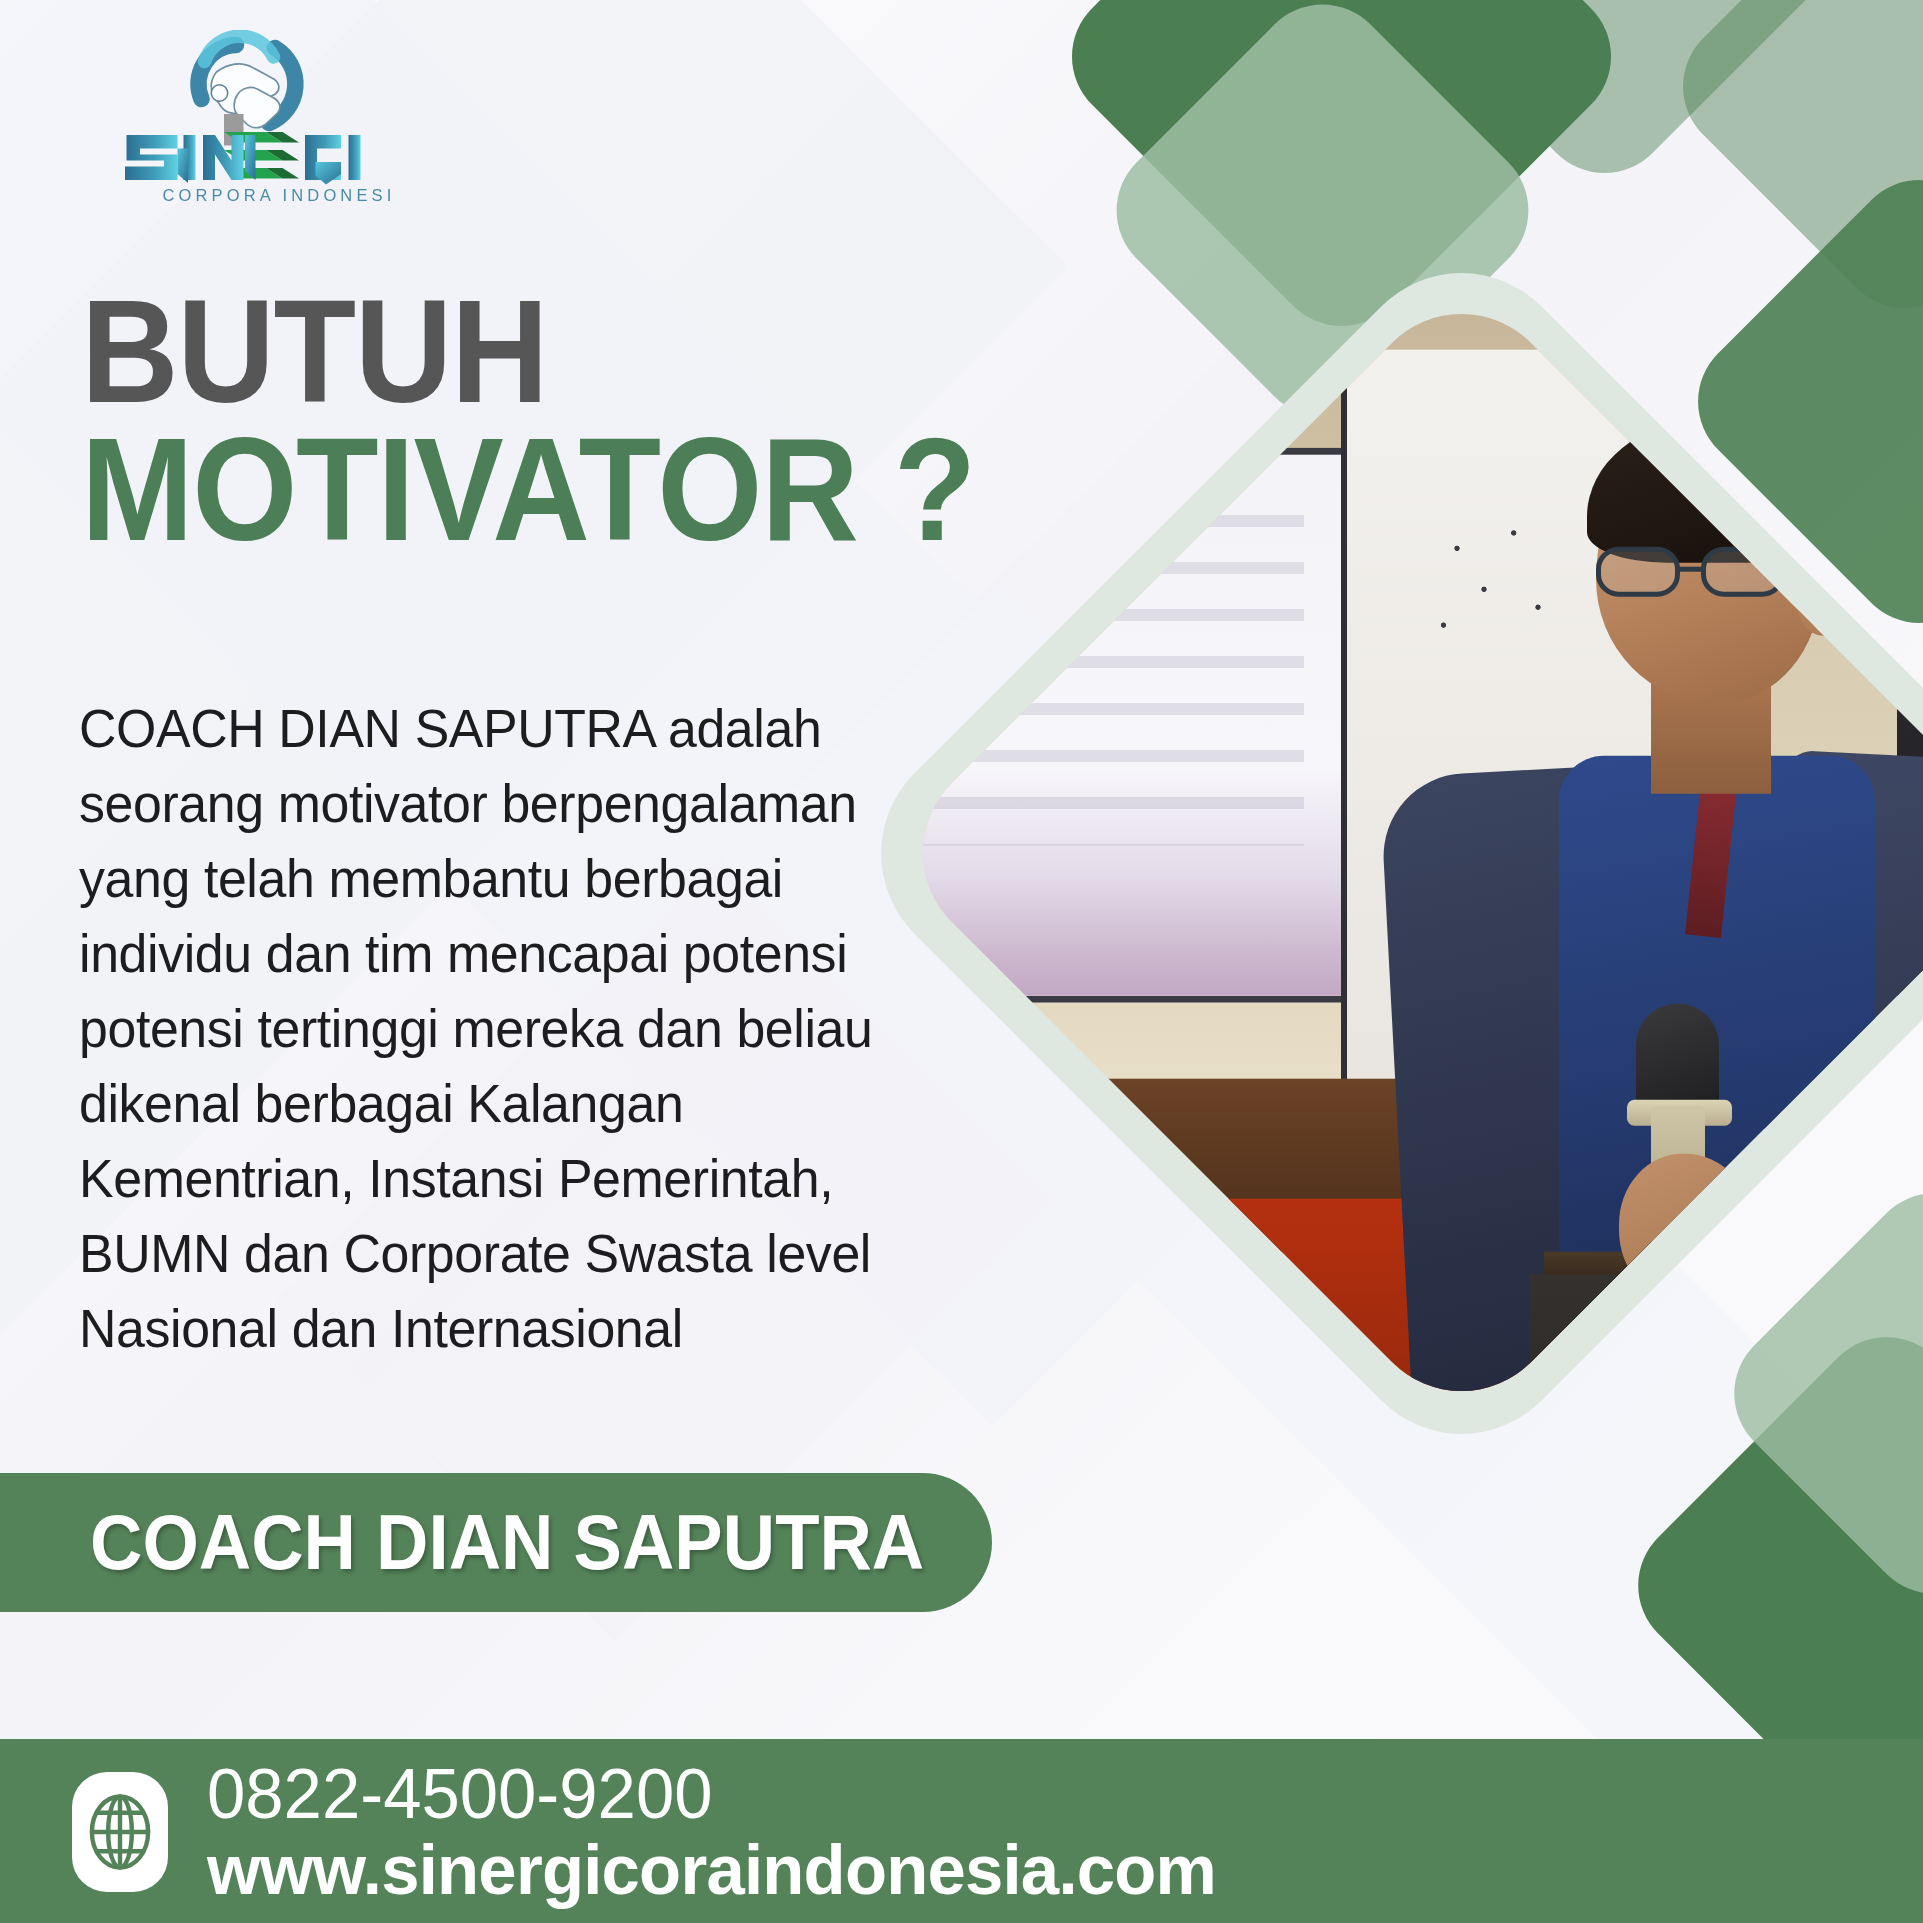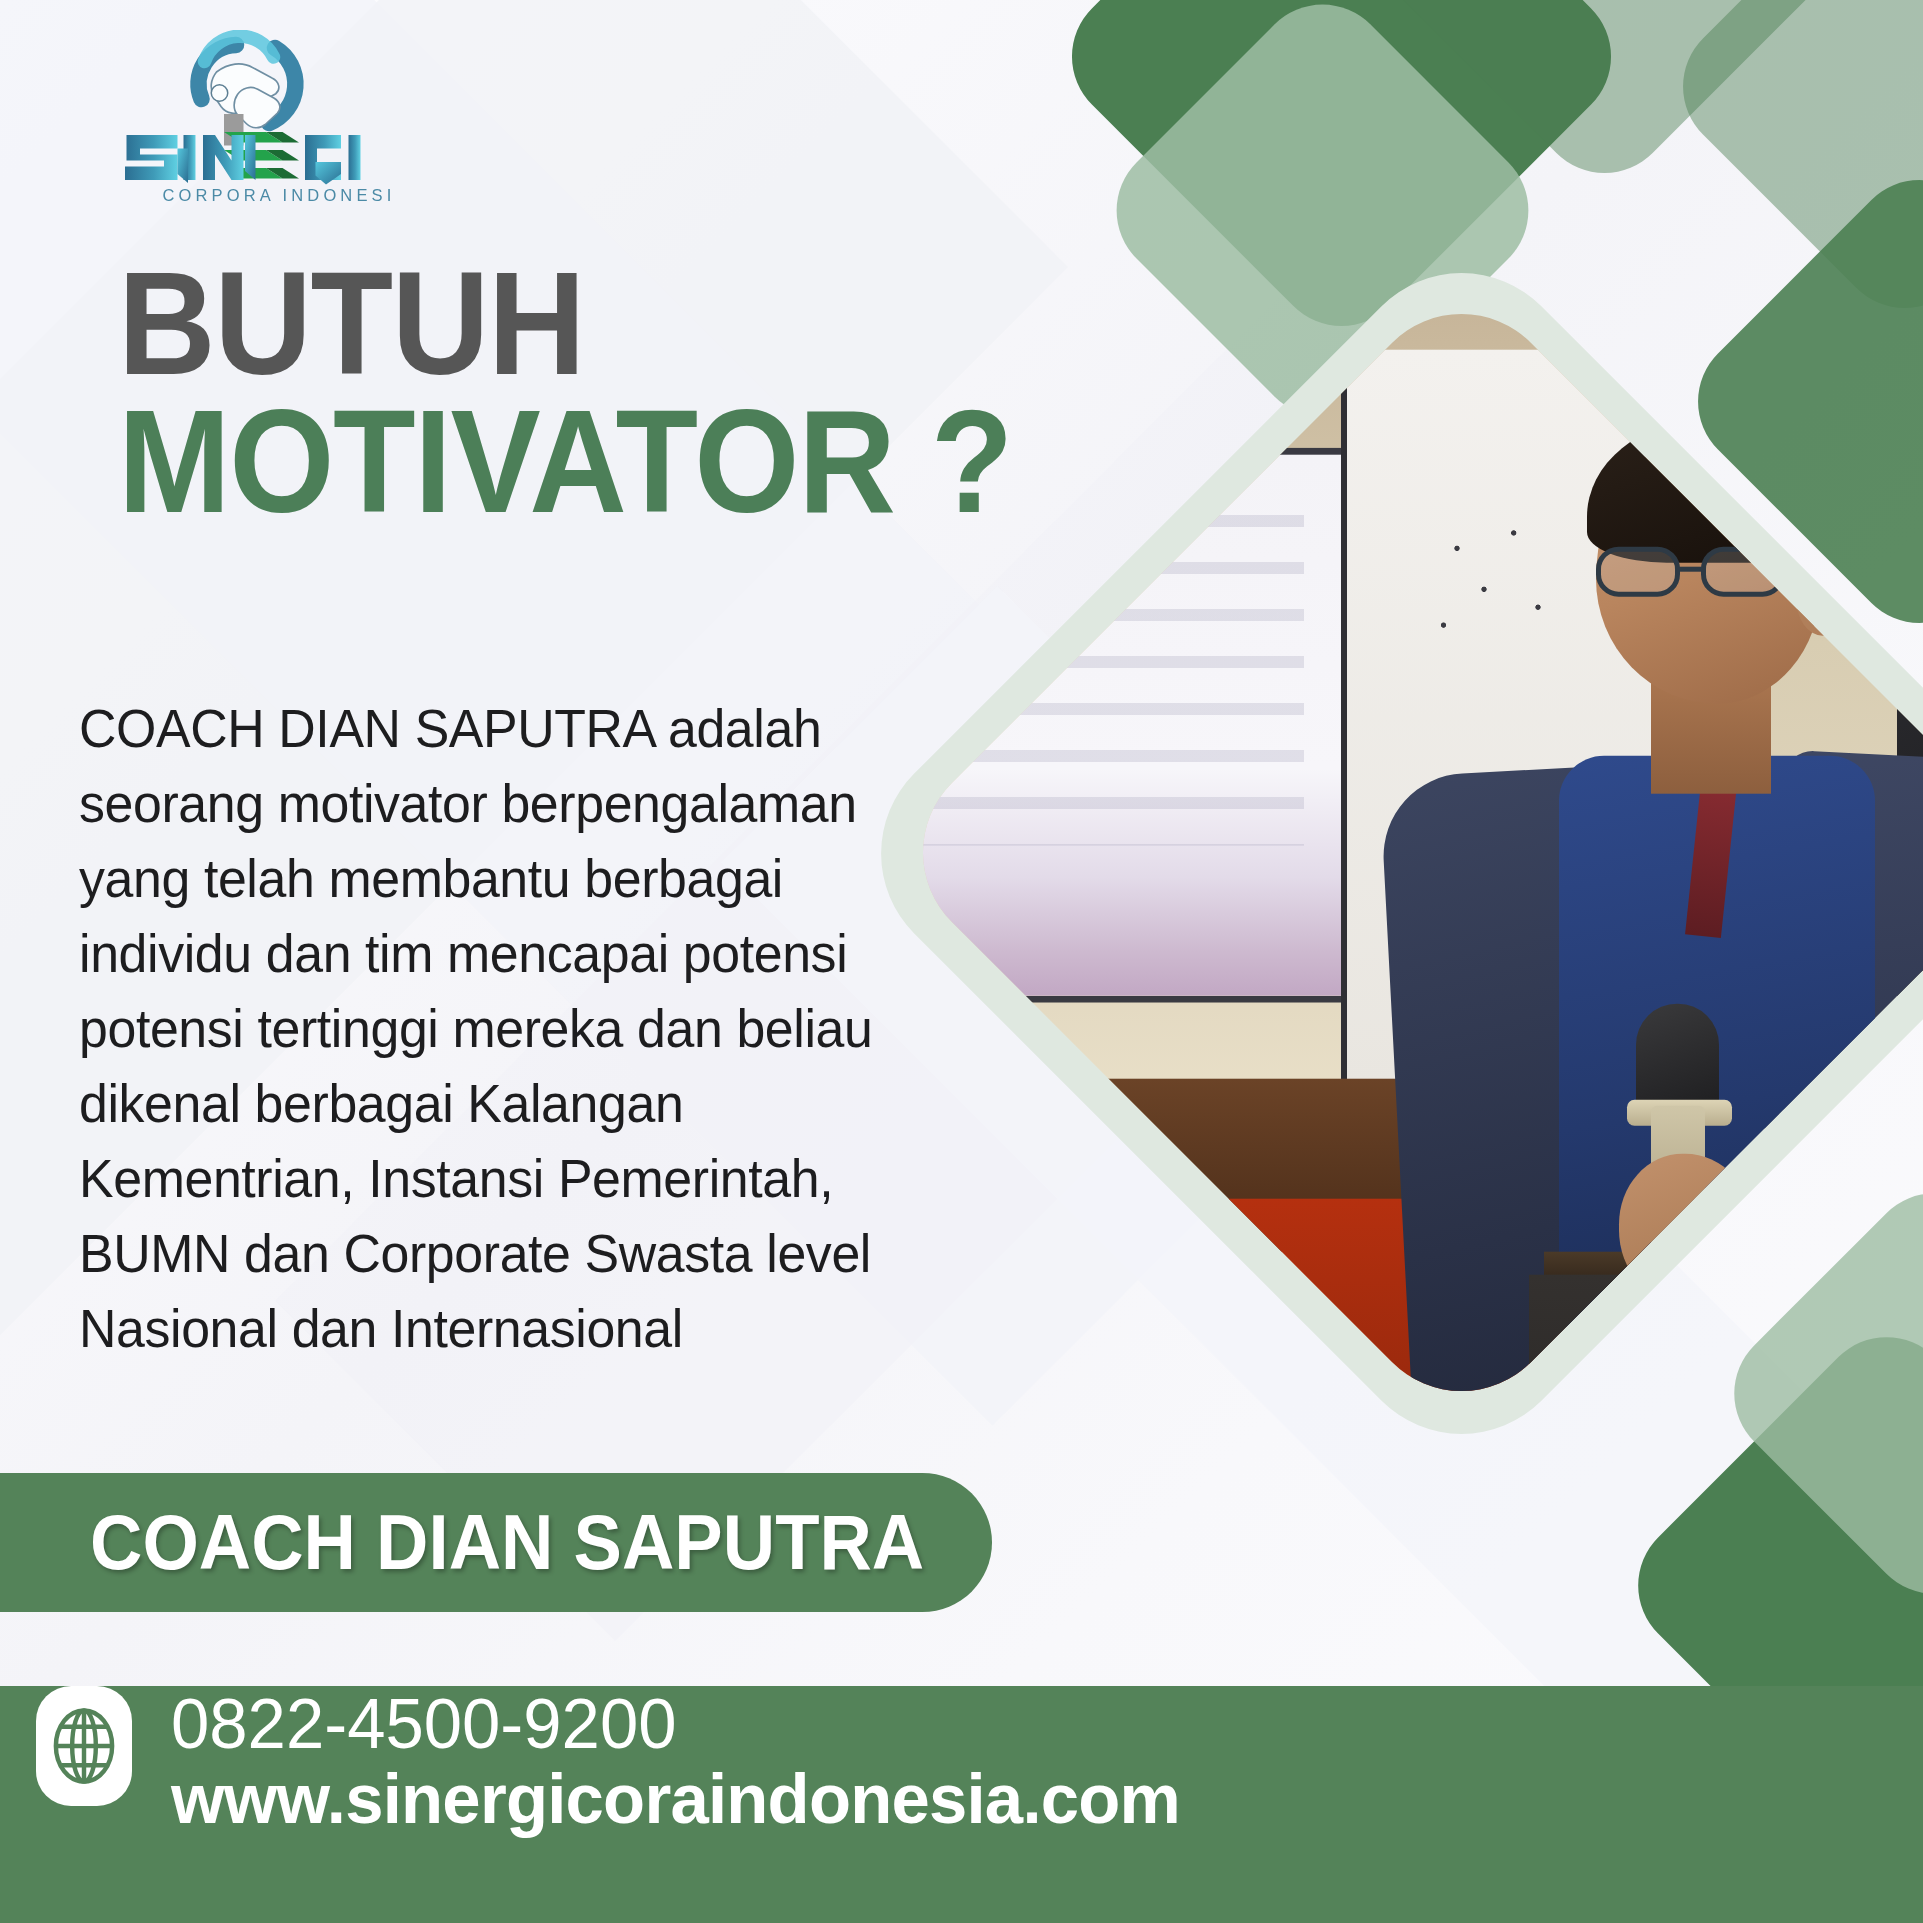--- a/index.html
+++ b/index.html
@@ -241,21 +241,21 @@
     position: absolute; left: 256px; top: 667px; width: 105px; height: 25.6px;
     background: linear-gradient(180deg, #ddd4b6 0%, #b9ae8e 100%);
     border-radius: 7.5px;
   }
 
   
   .logo { position: absolute; left: 90px; top: 30px; width: 301px; height: 180px; }
   .logo svg { width: 100%; height: 100%; display: block; }
 
   
-  .headline { position: absolute; left: 81px; top: 256px; width: 1014px; margin-left: 37px; }
+  .headline { position: absolute; left: 81px; top: 284px; width: 1014px; }
   .head-line {
     font-family: "Liberation Sans Narrow", "Liberation Sans", sans-serif;
     font-weight: bold;
     font-size: 147px;
     line-height: 0.92;
     letter-spacing: -1.5px;
     transform: scaleX(0.92);
     transform-origin: left center;
     white-space: nowrap;
   }
@@ -296,24 +296,25 @@
     transform: scaleX(0.93);
     transform-origin: left center;
     text-shadow: 2.3px 3px 4.5px rgba(0,0,0,0.28);
     white-space: nowrap;
   }
 
   
   .footer {
     position: absolute;
     left: 0; right: 0; bottom: 0;
-    height: 238px;
+    height: 185px;
     background: #548359;
     display: flex;
-    padding-left: 36px;
+    align-items: center;
+    padding-left: 72px;
   }
   .globe-badge {
     width: 96px; height: 120px;
     border-radius: 35px;
     background: #ffffff;
     display: flex; align-items: center; justify-content: center;
     flex: none;
   }
   .globe-badge svg { width: 74px; height: 92px; display: block; }
   .footer-text {

